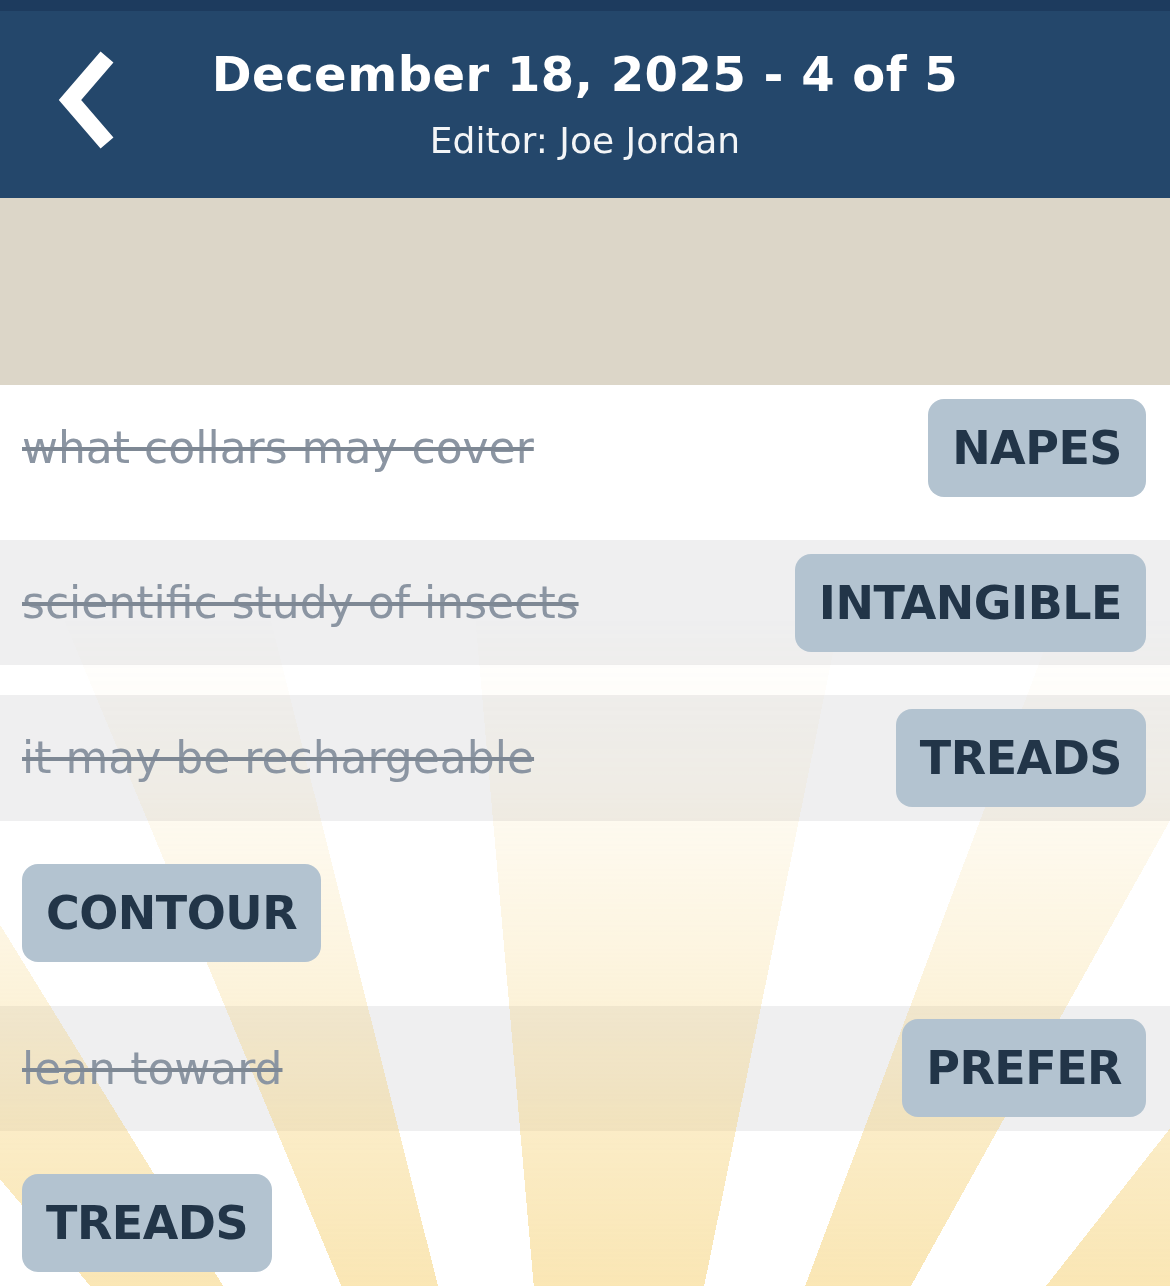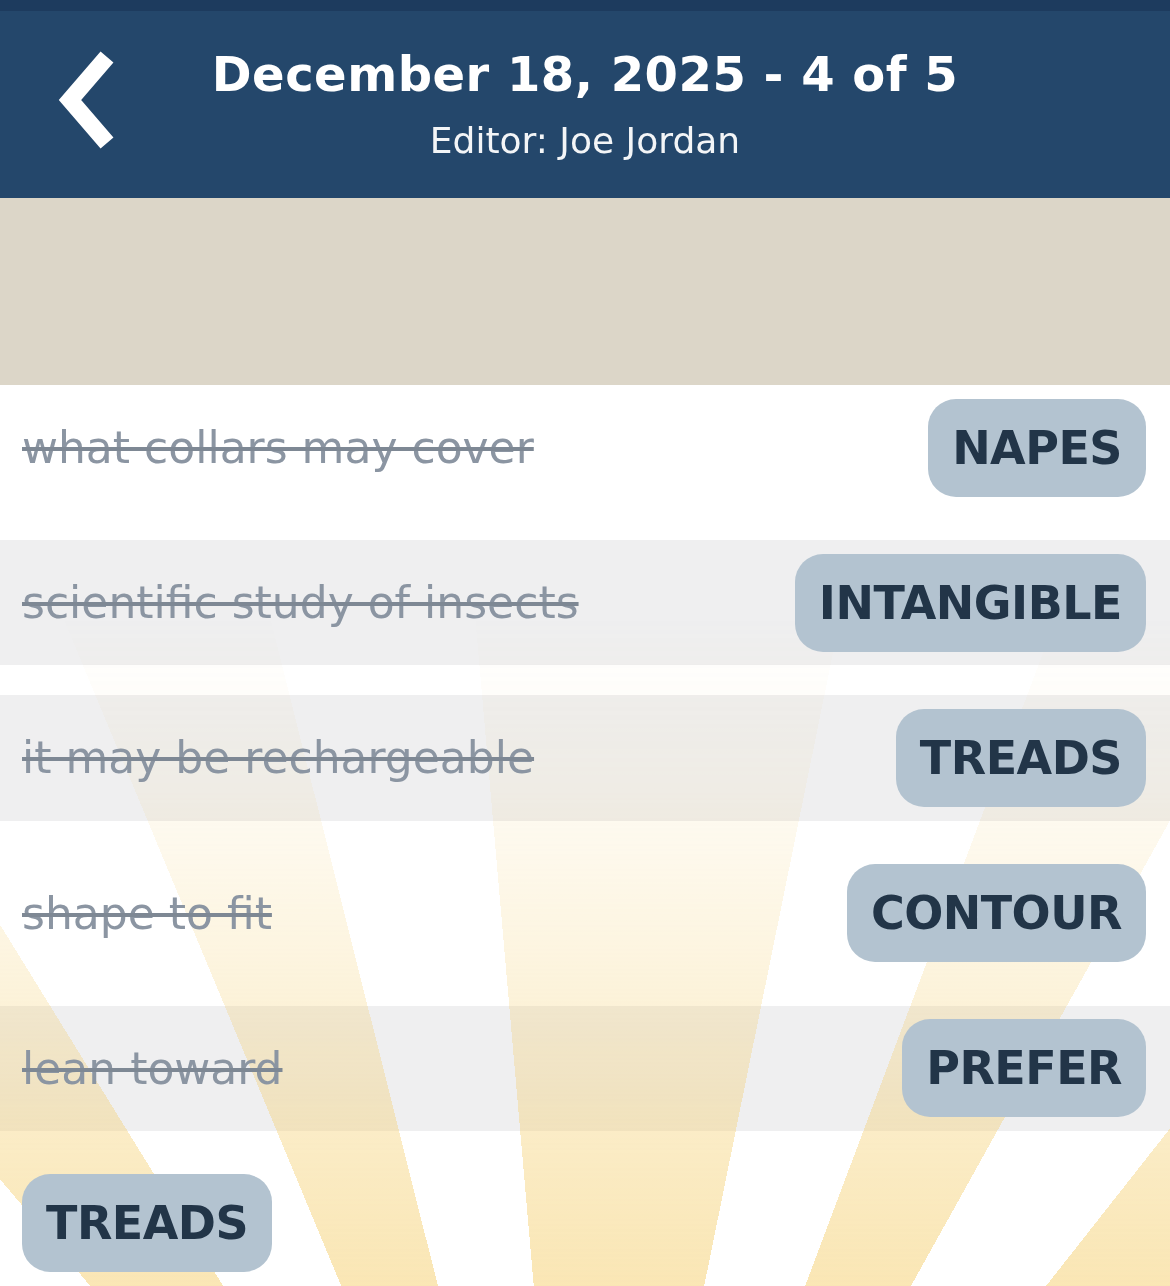--- a/index.html
+++ b/index.html
@@ -70,21 +70,21 @@
     text-decoration:line-through;
     text-decoration-thickness:4px;
     text-decoration-color:var(--strike);
     white-space:nowrap;
   }
   .answer{
     position:relative;z-index:2;
     font-size:46px;font-weight:700;letter-spacing:-0.5px;
     color:var(--answer-text);
     background:var(--answer-bg);
-    border:none;border-radius:28px;
+    border:none;border-radius:16px;
     padding:26px 24px;line-height:1;
     cursor:pointer;white-space:nowrap;
     font-family:"DejaVu Sans",sans-serif;
   }
 </style>
 </head>
 <body>
 
 <div class="app">
 
@@ -114,21 +114,20 @@
     </div>
     <div class="row alt">
       <span class="clue">scientific study of insects</span>
       <button class="answer">INTANGIBLE</button>
     </div>
     <div class="row alt">
       <span class="clue">it may be rechargeable</span>
       <button class="answer">TREADS</button>
     </div>
     <div class="row">
-      <span class="clue">shape to fit</span>
       <button class="answer">CONTOUR</button>
     </div>
     <div class="row alt">
       <span class="clue">lean toward</span>
       <button class="answer">PREFER</button>
     </div>
     <div class="row">
       <button class="answer">TREADS</button>
     </div>
   </main>

